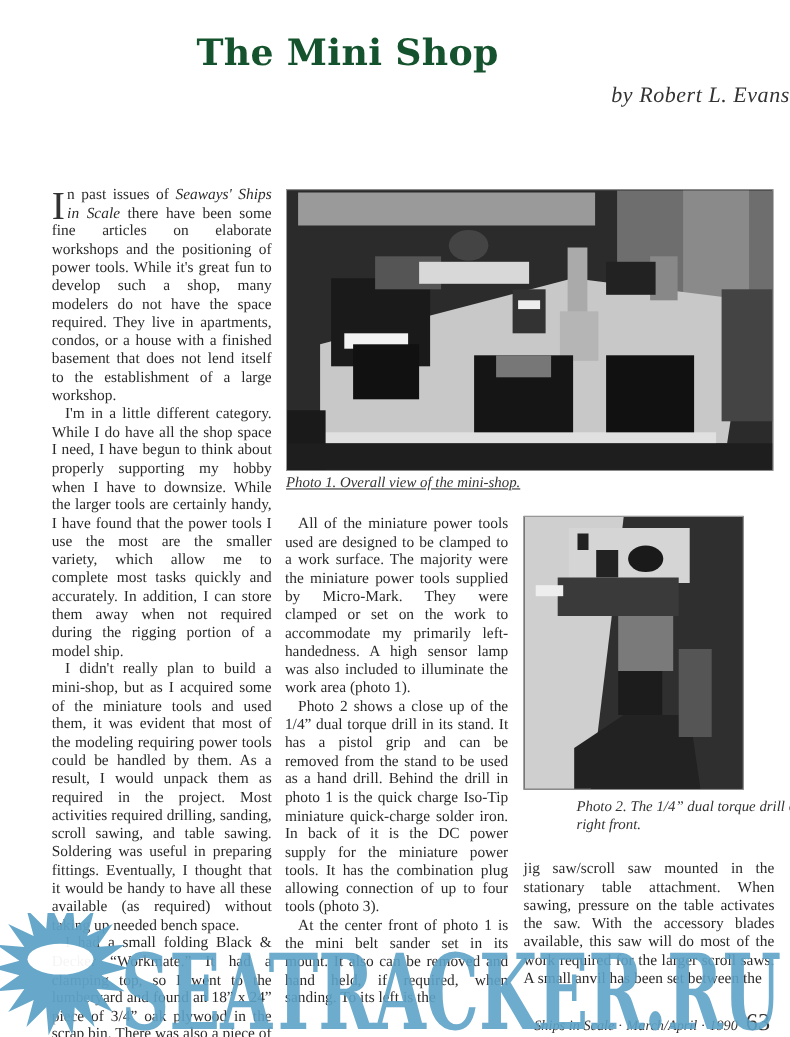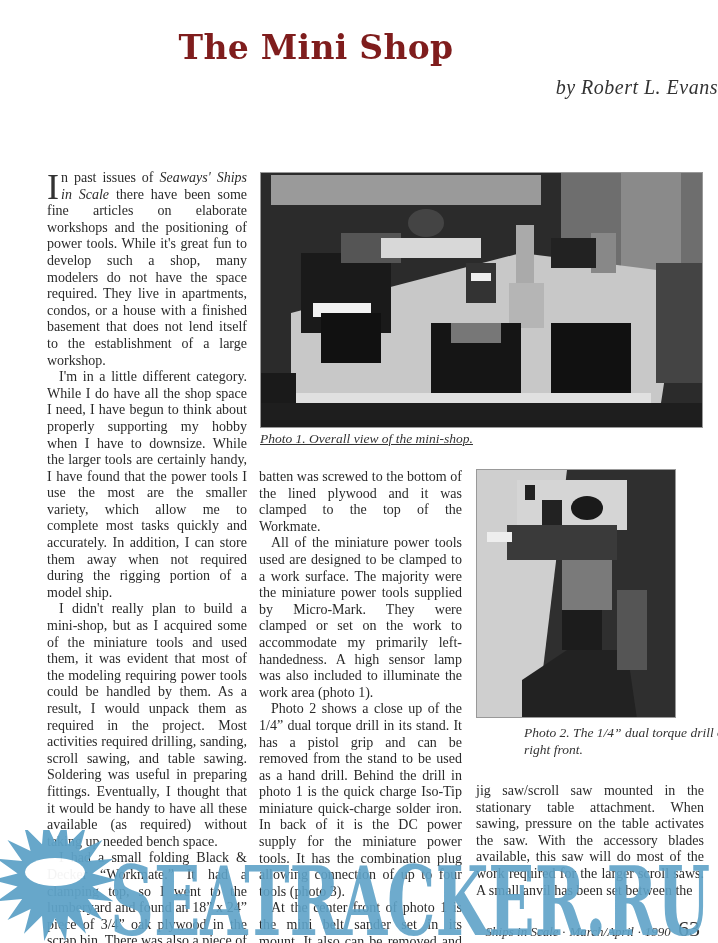--- a/index.html
+++ b/index.html
@@ -2,21 +2,21 @@
 <html><head>
 <meta charset="utf-8">
 <style>
   * { box-sizing: border-box; margin: 0; padding: 0; }
   html, body { width: 718px; height: 943px; background: #ffffff; overflow: hidden; }
   body { position: relative; font-family: "Liberation Serif", "DejaVu Serif", serif; color: #222; }
 
   .title {
     position: absolute; left: 0; top: 28px; width: 632px; text-align: center;
     font-family: "DejaVu Serif", "Liberation Serif", serif; font-weight: bold;
-    font-size: 33px; color: #7f1d1d; letter-spacing: 0.3px;
+    font-size: 33px; color: #14532d; letter-spacing: 0.3px;
   }
   .byline {
     position: absolute; left: 0; top: 76px; width: 718px; text-align: right;
     font-style: italic; font-size: 20px; color: #333; letter-spacing: 0.5px;
   }
 
   .col { position: absolute; font-size: 14px; line-height: 16.6px; text-align: justify; color: #2a2a2a; }
   .col p { text-indent: 12px; }
   .col p.noindent { text-indent: 0; }
   .col1 { left: 47px; top: 170px; width: 200px; }
@@ -77,21 +77,20 @@
     <rect x="190" y="150" width="50" height="20" fill="#777"></rect>
     <rect x="290" y="150" width="80" height="70" fill="#111"></rect>
     <rect x="0" y="200" width="35" height="56" fill="#1a1a1a"></rect>
     <rect x="395" y="90" width="48" height="120" fill="#444"></rect>
     <rect x="0" y="230" width="443" height="26" fill="#1e1e1e"></rect>
   </svg>
 </div>
 <div class="caption cap1">Photo 1. Overall view of the mini-shop.</div>
 
 <div class="col col2">
-  <p class="noindent">batten was screwed to the bottom of the lined plywood and it was clamped to the top of the Workmate.</p>
   <p>All of the miniature power tools used are designed to be clamped to a work surface. The majority were the miniature power tools supplied by Micro-Mark. They were clamped or set on the work to accommodate my primarily left-handedness. A high sensor lamp was also included to illuminate the work area (photo 1).</p>
   <p>Photo 2 shows a close up of the 1/4” dual torque drill in its stand. It has a pistol grip and can be removed from the stand to be used as a hand drill. Behind the drill in photo 1 is the quick charge Iso-Tip miniature quick-charge solder iron. In back of it is the DC power supply for the miniature power tools. It has the combination plug allowing connection of up to four tools (photo 3).</p>
   <p>At the center front of photo 1 is the mini belt sander set in its mount. It also can be removed and hand held, if required, when sanding. To its left is the</p>
 </div>
 
 <div class="photo photo2">
   <svg width="200" height="249" viewBox="0 0 200 249">
     <rect width="200" height="249" fill="#2f2f2f"></rect>
     <polygon points="0,0 90,0 60,249 0,249" fill="#cfcfcf"></polygon>
     <rect x="40" y="10" width="110" height="50" fill="#d5d5d5"></rect>

